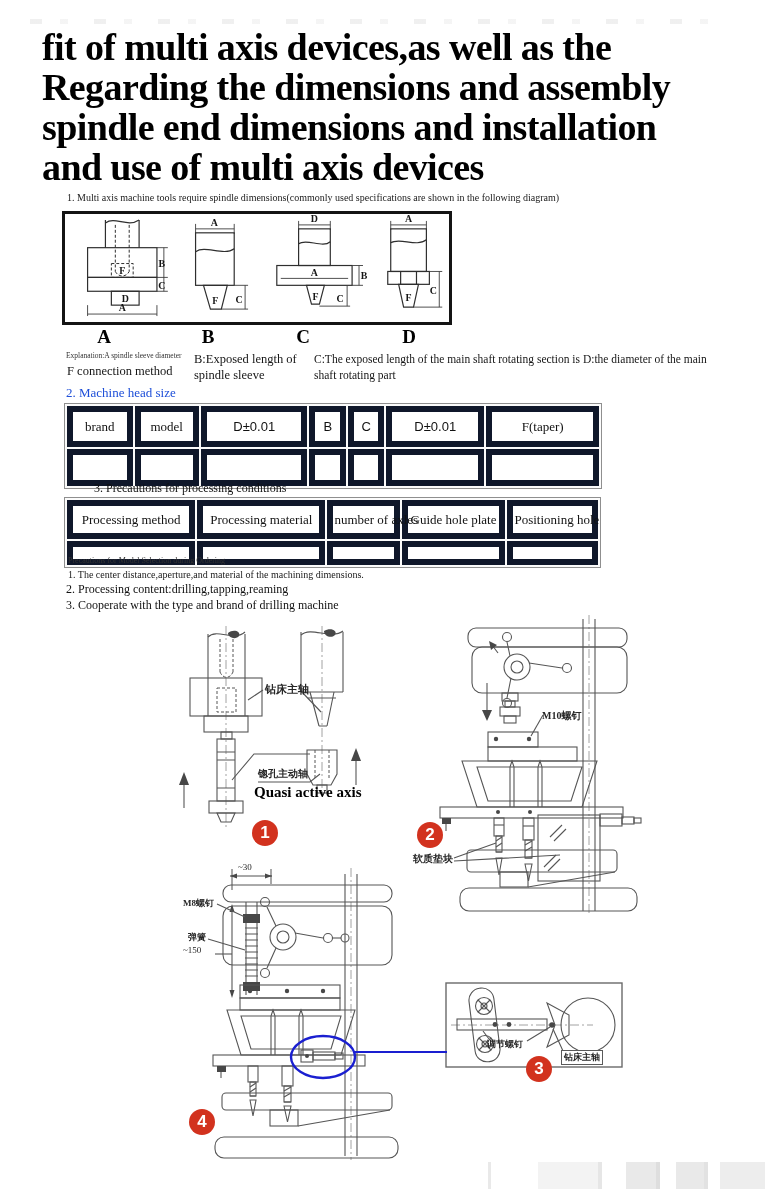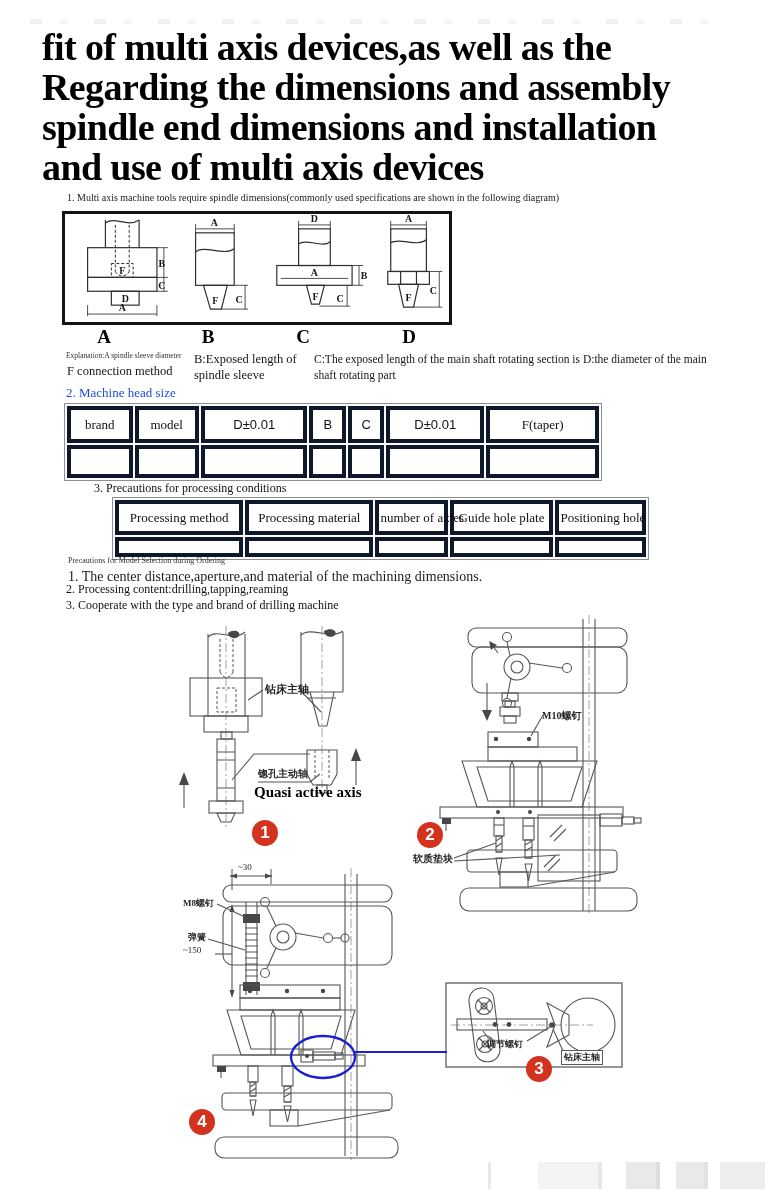--- a/index.html
+++ b/index.html
@@ -11,29 +11,29 @@
   .intro{font-size:10px;color:#1a1a1a;white-space:nowrap;}
   .figbox{border:3px solid #141414;background:#fff;}
   .variant{font-weight:bold;font-size:19px;width:22px;text-align:center;color:#000;}
   .expl-small{font-size:7.5px;color:#333;white-space:nowrap;}
   .expl{font-size:12.5px;line-height:16px;color:#151515;}
   .expl3{font-size:11.5px;line-height:16px;color:#151515;}
   .sec-head{font-size:13px;color:#1d4ed8;white-space:nowrap;}
   .sec-head2{font-size:12px;color:#111;white-space:nowrap;margin-left:28px;}
   .tbl{position:absolute;border-collapse:separate;border-spacing:2px;
        border:1px solid #8f8f8f;background:#fbfbfb;table-layout:fixed;}
-  .tbl td{border:4px solid #0f172a;text-align:center;vertical-align:middle;
+  .tbl td{border:6px solid #0f172a;text-align:center;vertical-align:middle;
           font-size:13px;background:#fff;overflow:visible;}
   .t1 .hdr td{height:27px;}
   .t1 .row td{height:23px;}
   .t2 .hdr td{height:25px;white-space:nowrap;}
   .t2 .row td{height:10px;}
   .sans{font-family:"Liberation Sans",sans-serif;font-size:12.5px;}
   .ord-small{font-size:8px;color:#333;white-space:nowrap;}
-  .ord-1{font-size:14px;color:#1a1a1a;white-space:nowrap;}
+  .ord-1{font-size:10px;color:#1a1a1a;white-space:nowrap;}
   .ord-2{font-size:12px;color:#111;white-space:nowrap;}
   .zh{font-weight:bold;color:#262626;font-size:10px;white-space:nowrap;}
   .quasi{font-weight:bold;font-size:15px;color:#000;white-space:nowrap;}
   .boxed{border:1px solid #5a5a5a;padding:0 2px;background:#fff;}
   .badge{position:absolute;width:26px;height:26px;border-radius:50%;
          background:var(--badge-red,#d2321e);color:#fff;
          font-family:"Liberation Sans",sans-serif;font-weight:bold;
          font-size:17px;line-height:26px;text-align:center;z-index:5;}
   .blue-connector{position:absolute;border-top:2.5px solid var(--callout-blue,#1a1fd0);z-index:4;}
   .top-specks{background:repeating-linear-gradient(90deg,#ececec 0 12px,transparent 12px 30px,
@@ -166,21 +166,21 @@
           <td></td>
       <td></td>
           <td></td>
       <td></td>
     </tr>
   </tbody>
     </table>
 
   <div class="abs sec-head2" style="left:66px;top:481px;">3. Precautions for processing conditions</div>
 
-  <table class="tbl t2" style="left:64px;top:497px;width:537px;margin-left:48px;">
+  <table class="tbl t2" style="left:64px;top:497px;width:537px;">
     <colgroup>
       <col style="width:126px;">
         <col style="width:126px;">
         <col style="width:71px;">
       <col style="width:102px;">
         <col style="width:89px;">
     </colgroup>
     <tbody>
         <tr class="hdr">
       <td>Processing method</td>

